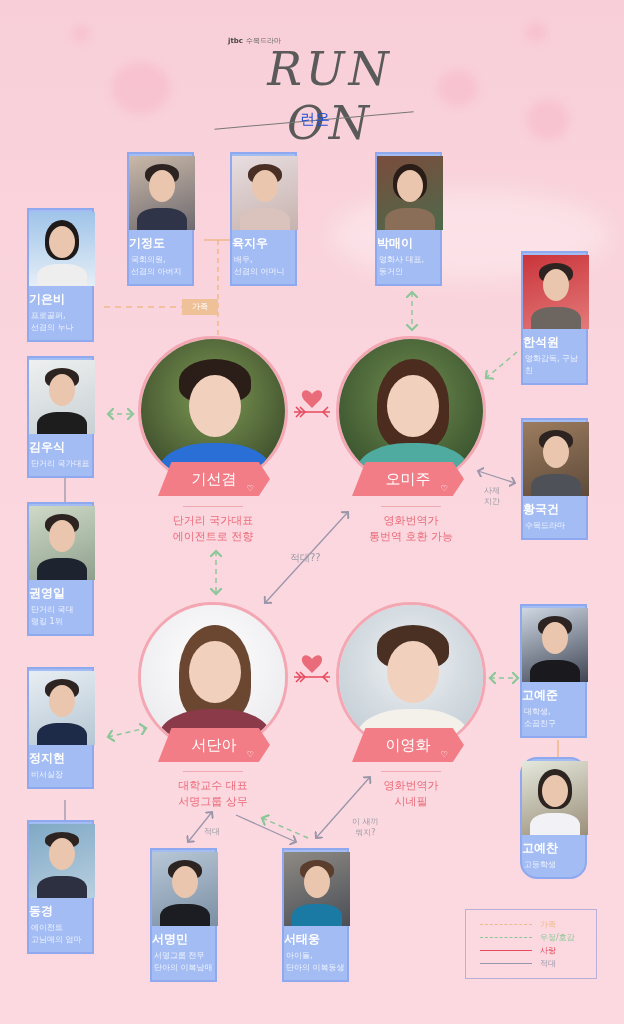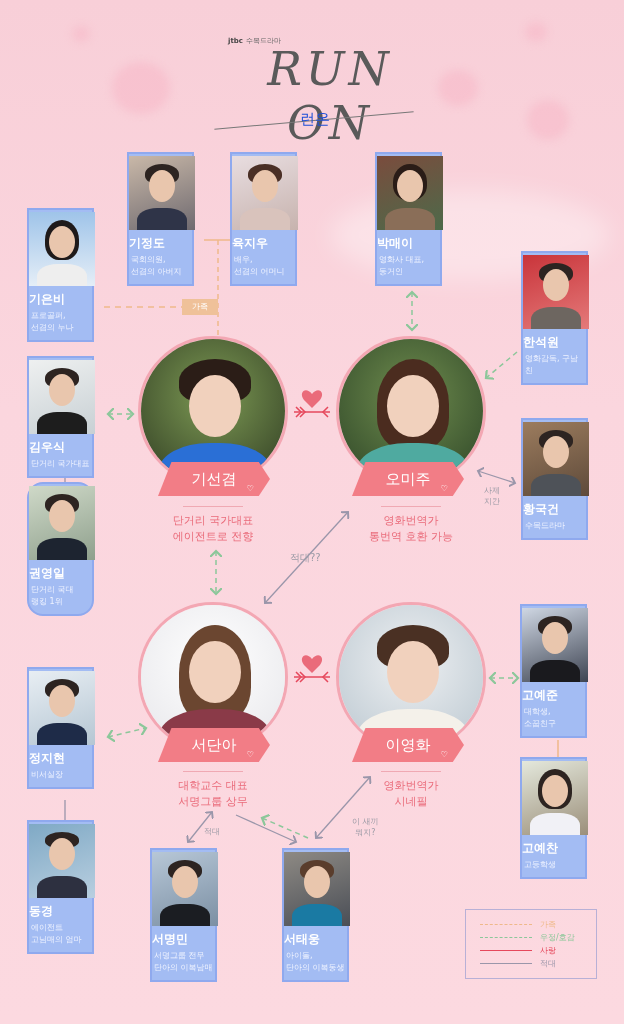--- a/index.html
+++ b/index.html
@@ -165,21 +165,21 @@
 </div>
 <div class="card" style="left:27px;top:356px;">
   <div class="photo" style="background:linear-gradient(160deg,#eef0f0,#c8d0d4);">
       <div class="hair"></div>
       <div class="face"></div>
       <div class="body" style="background:#1d1d1d;"></div>
     </div>
   <div class="nm">김우식</div>
   <div class="ds" style="white-space:pre-line;">단거리 국가대표</div>
 </div>
-<div class="card" style="left:27px;top:482px;border-radius:16px;">
+<div class="card" style="left:27px;top:502px;">
   <div class="photo" style="background:linear-gradient(160deg,#cfd9c8,#8fa08d);">
       <div class="hair"></div>
       <div class="face"></div>
       <div class="body" style="background:#1d2430;"></div>
     </div>
   <div class="nm">권영일</div>
   <div class="ds" style="white-space:pre-line;">단거리 국대
 랭킹 1위</div>
 </div>
 <div class="card" style="left:521px;top:418px;">
@@ -233,21 +233,21 @@
 <div class="card" style="left:520px;top:604px;">
   <div class="photo" style="background:linear-gradient(160deg,#cfd7e3,#3e4452);">
       <div class="hair"></div>
       <div class="face"></div>
       <div class="body" style="background:#1a1a1e;"></div>
     </div>
   <div class="nm">고예준</div>
   <div class="ds" style="white-space:pre-line;">대학생,
 소꿉친구</div>
 </div>
-<div class="card" style="left:520px;top:757px;">
+<div class="card" style="left:520px;top:757px;border-radius:17px;">
   <div class="photo" style="background:linear-gradient(160deg,#e4e8dc,#9b8f7a);">
       <div class="hair" style="height:40px;"></div>
       <div class="face"></div>
       <div class="body" style="background:#f1f1f6;"></div>
     </div>
   <div class="nm">고예찬</div>
   <div class="ds" style="white-space:pre-line;">고등학생</div>
 </div>
 
 <div class="main" style="left:138px;top:336px;">

